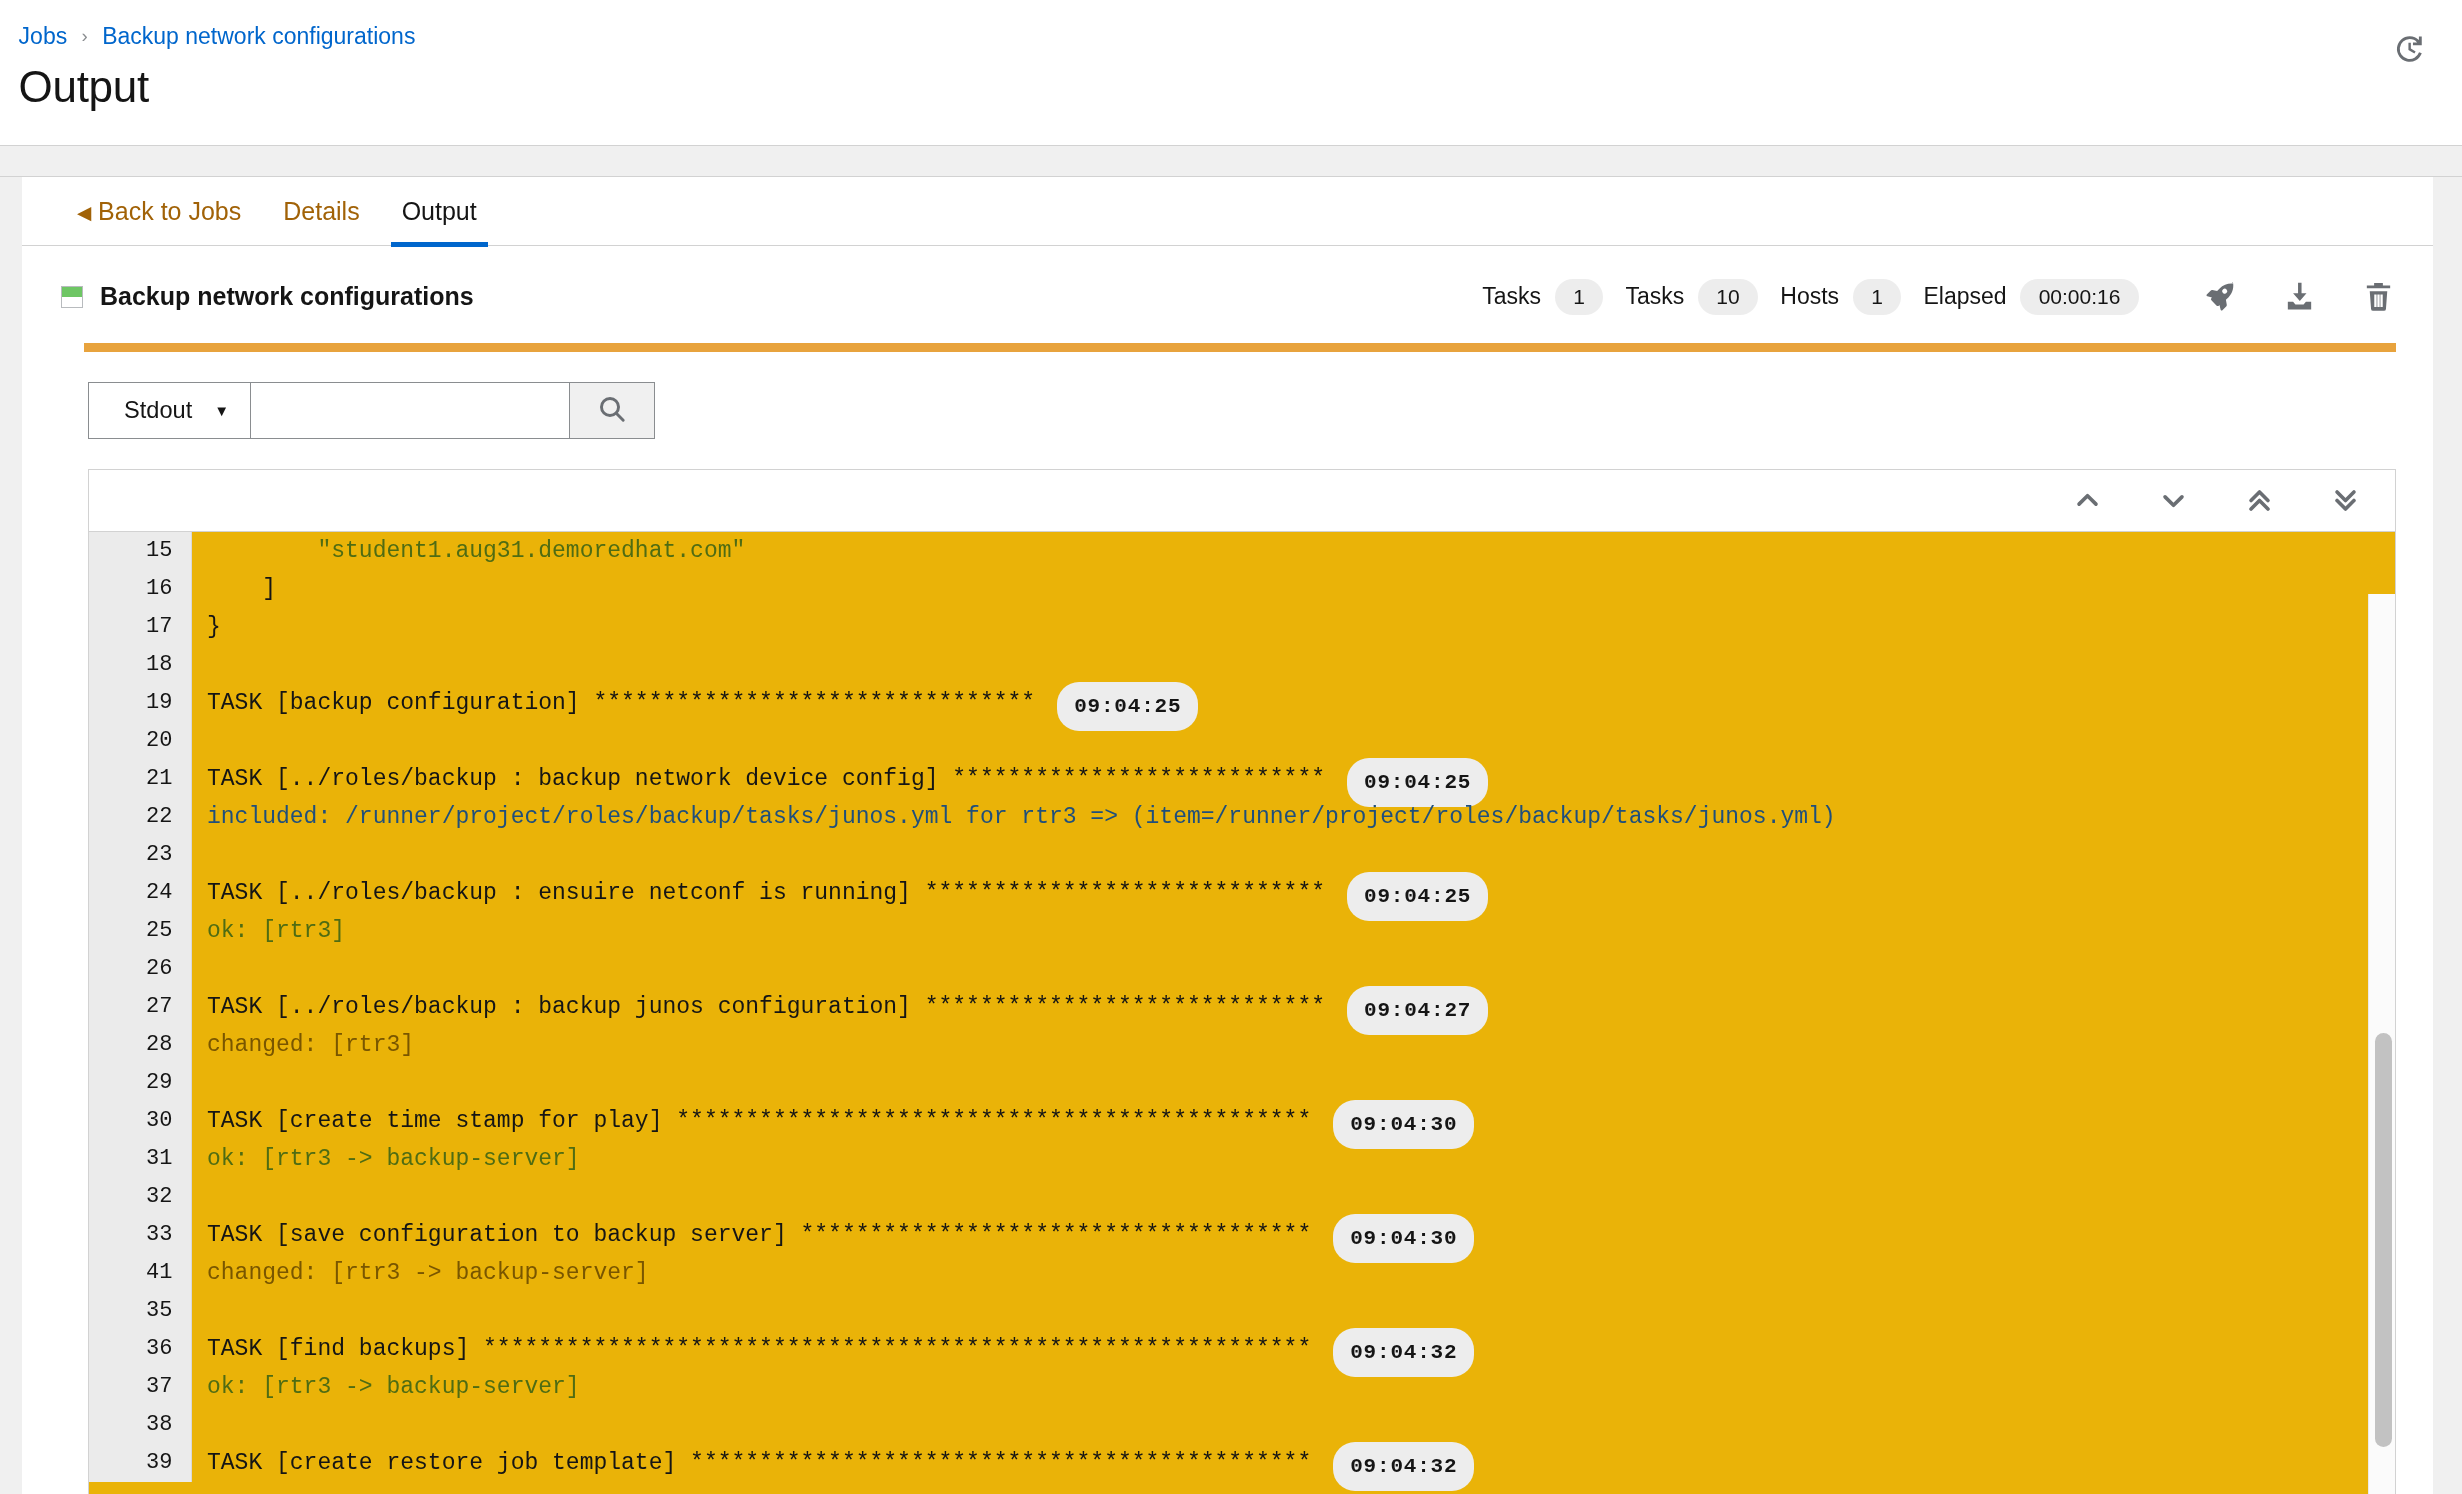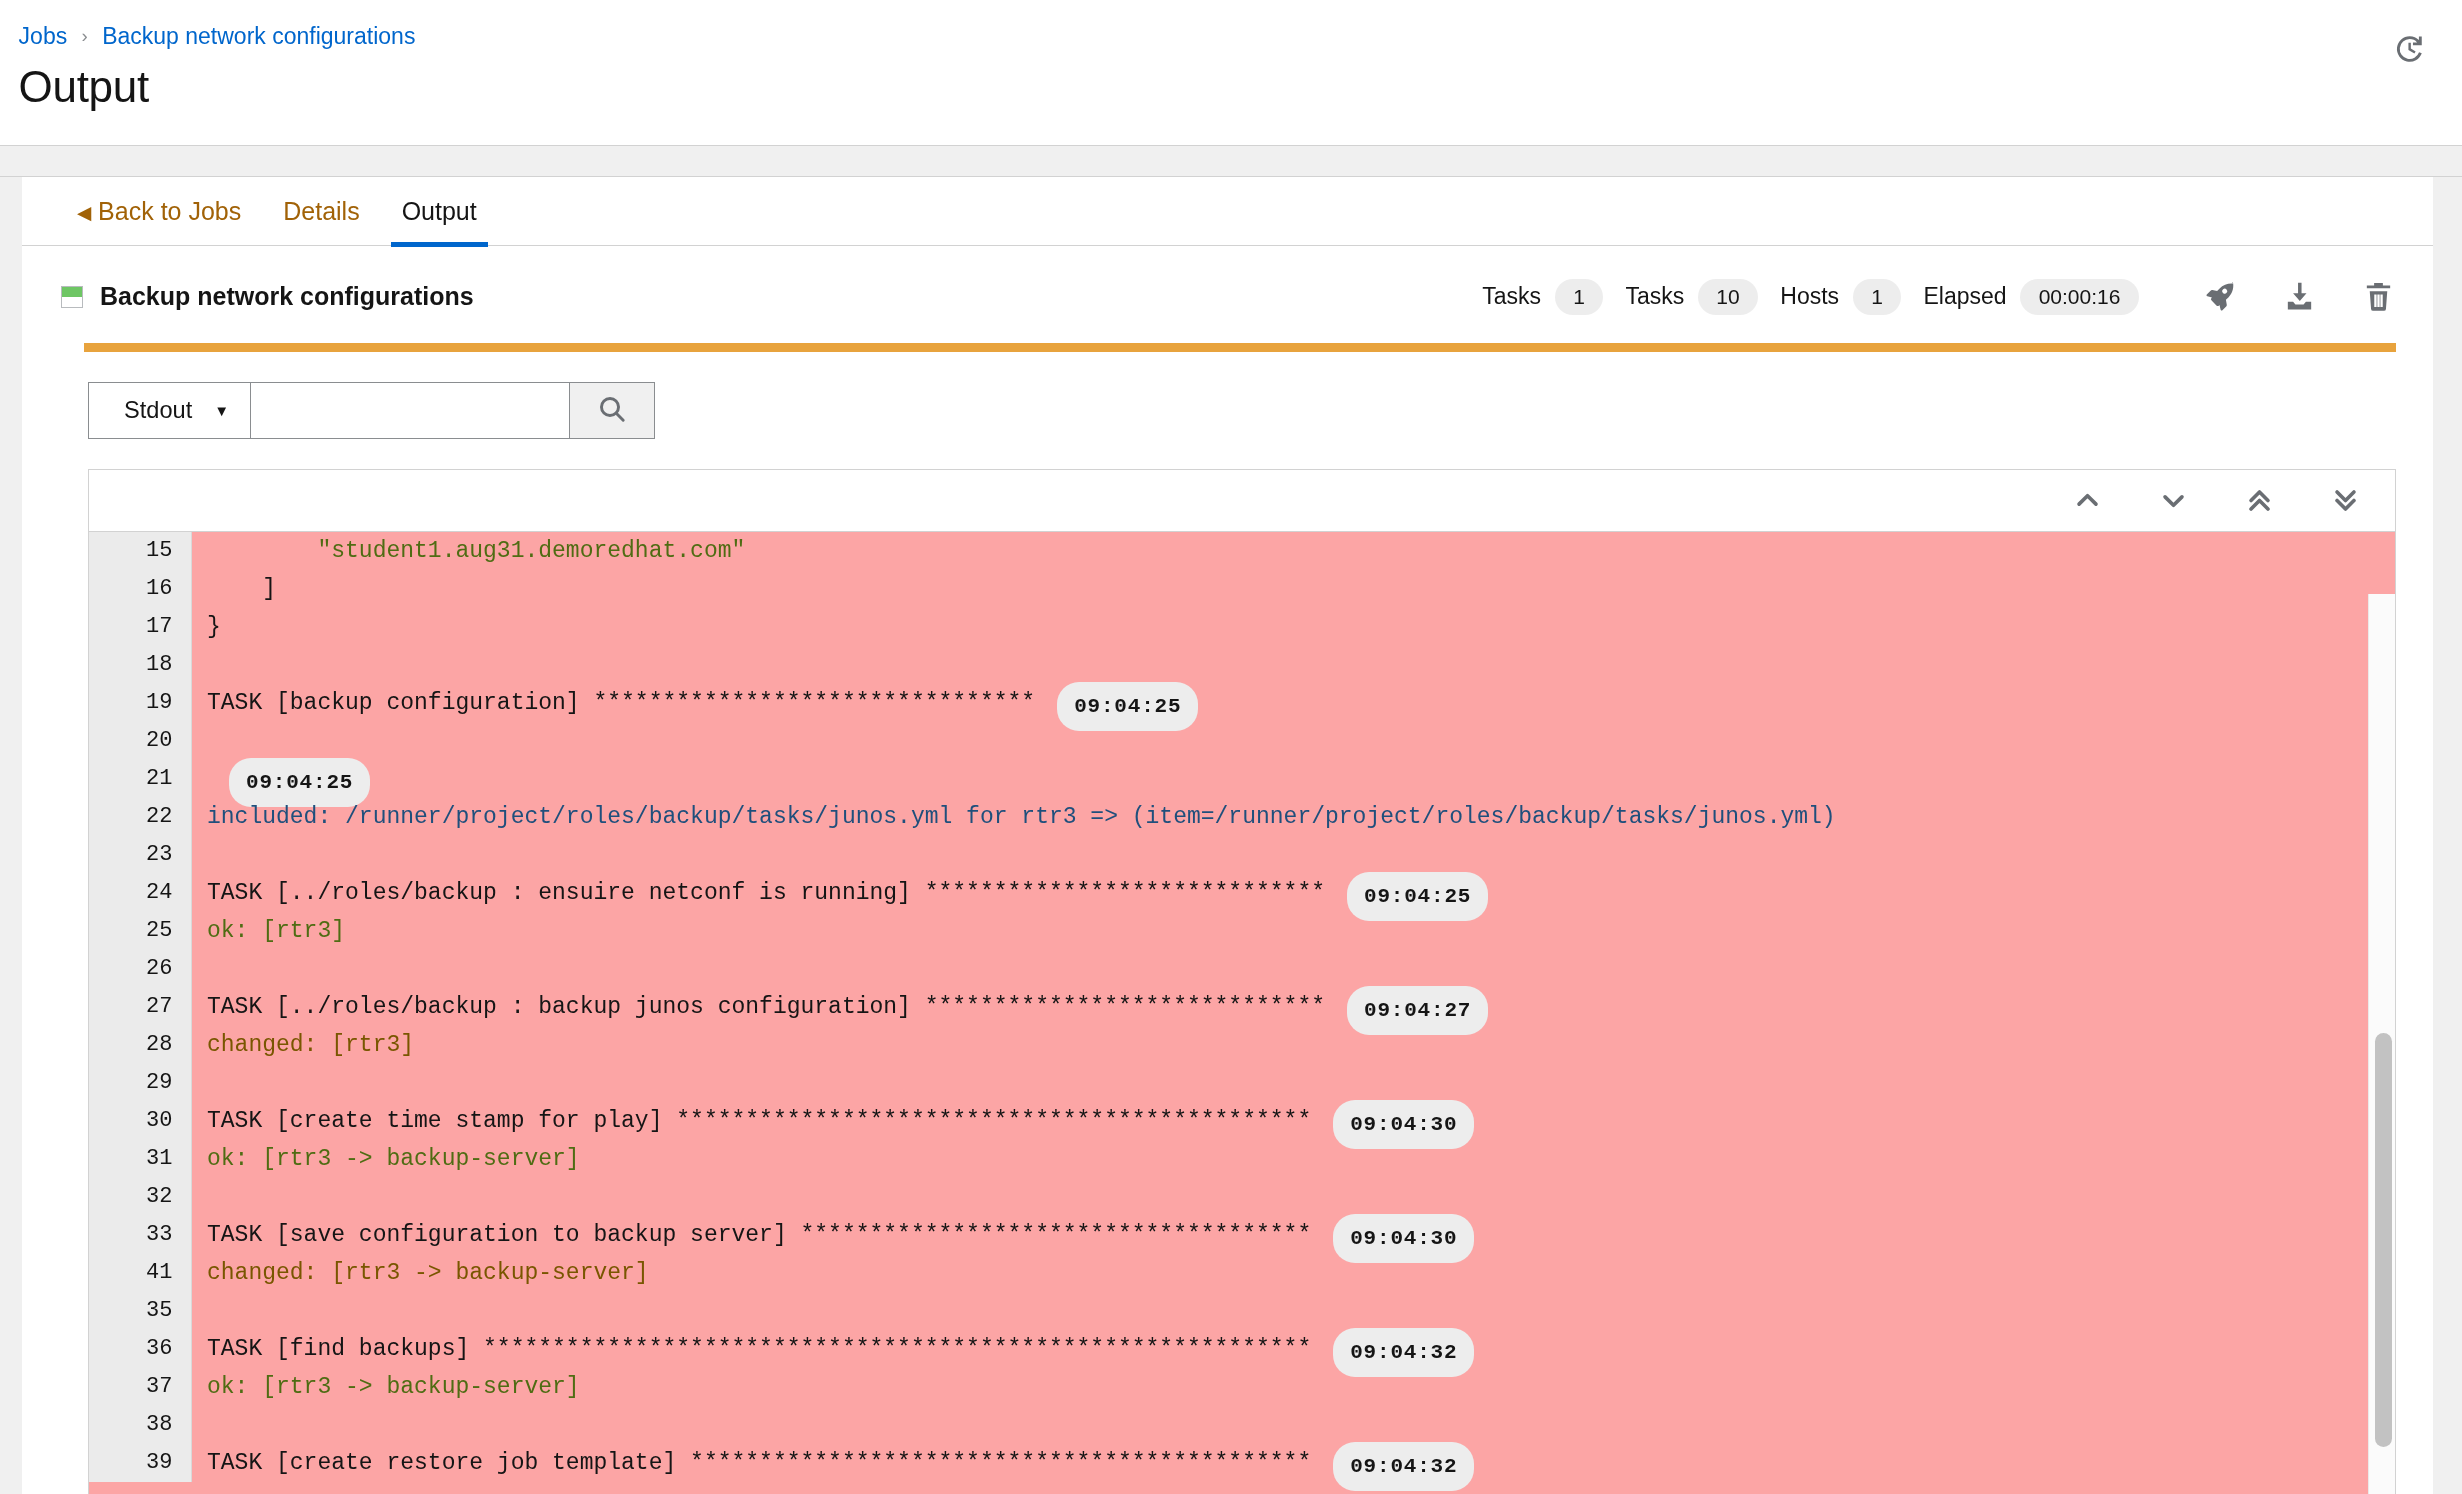--- a/index.html
+++ b/index.html
@@ -208,21 +208,21 @@
     flex-direction: column;
     min-height: 0;
   }
   .console {
     border: 1.7px solid #d2d2d2;
     border-bottom: none;
     flex: 1;
     display: flex;
     flex-direction: column;
     min-height: 0;
-    background: #fca5a5;
+    background: #eab308;
     position: relative;
   }
   .console-toolbar {
     height: 62px;
     border-bottom: 1.7px solid #d2d2d2;
     display: flex;
     align-items: center;
     justify-content: flex-end;
     padding-right: 30px;
     gap: 47px;
@@ -442,21 +442,21 @@
       </div>
 
       <div class="console-body">
         <div class="lines" id="lines">
               <div class="ln-row"><div class="ln-num">15</div><div class="ln-text"><span class="t-str">        "student1.aug31.demoredhat.com"</span></div></div>
               <div class="ln-row"><div class="ln-num">16</div><div class="ln-text"><span class="t-plain">    ]</span></div></div>
               <div class="ln-row"><div class="ln-num">17</div><div class="ln-text"><span class="t-plain">}</span></div></div>
               <div class="ln-row"><div class="ln-num">18</div><div class="ln-text"><span class="t-plain"></span></div></div>
               <div class="ln-row"><div class="ln-num">19</div><div class="ln-text"><span class="t-task">TASK [backup configuration] ********************************</span><span class="stamp">09:04:25</span></div></div>
               <div class="ln-row"><div class="ln-num">20</div><div class="ln-text"><span class="t-plain"></span></div></div>
-              <div class="ln-row"><div class="ln-num">21</div><div class="ln-text"><span class="stamp">09:04:25</span></div></div>
+              <div class="ln-row"><div class="ln-num">21</div><div class="ln-text"><span class="t-task">TASK [../roles/backup : backup network device config] ***************************</span><span class="stamp">09:04:25</span></div></div>
               <div class="ln-row"><div class="ln-num">22</div><div class="ln-text"><span class="t-included">included: /runner/project/roles/backup/tasks/junos.yml for rtr3 =&gt; (item=/runner/project/roles/backup/tasks/junos.yml)</span></div></div>
               <div class="ln-row"><div class="ln-num">23</div><div class="ln-text"><span class="t-plain"></span></div></div>
               <div class="ln-row"><div class="ln-num">24</div><div class="ln-text"><span class="t-task">TASK [../roles/backup : ensuire netconf is running] *****************************</span><span class="stamp">09:04:25</span></div></div>
               <div class="ln-row"><div class="ln-num">25</div><div class="ln-text"><span class="t-ok">ok: [rtr3]</span></div></div>
               <div class="ln-row"><div class="ln-num">26</div><div class="ln-text"><span class="t-plain"></span></div></div>
               <div class="ln-row"><div class="ln-num">27</div><div class="ln-text"><span class="t-task">TASK [../roles/backup : backup junos configuration] *****************************</span><span class="stamp">09:04:27</span></div></div>
               <div class="ln-row"><div class="ln-num">28</div><div class="ln-text"><span class="t-changed">changed: [rtr3]</span></div></div>
               <div class="ln-row"><div class="ln-num">29</div><div class="ln-text"><span class="t-plain"></span></div></div>
               <div class="ln-row"><div class="ln-num">30</div><div class="ln-text"><span class="t-task">TASK [create time stamp for play] **********************************************</span><span class="stamp">09:04:30</span></div></div>
               <div class="ln-row"><div class="ln-num">31</div><div class="ln-text"><span class="t-ok">ok: [rtr3 -&gt; backup-server]</span></div></div>

